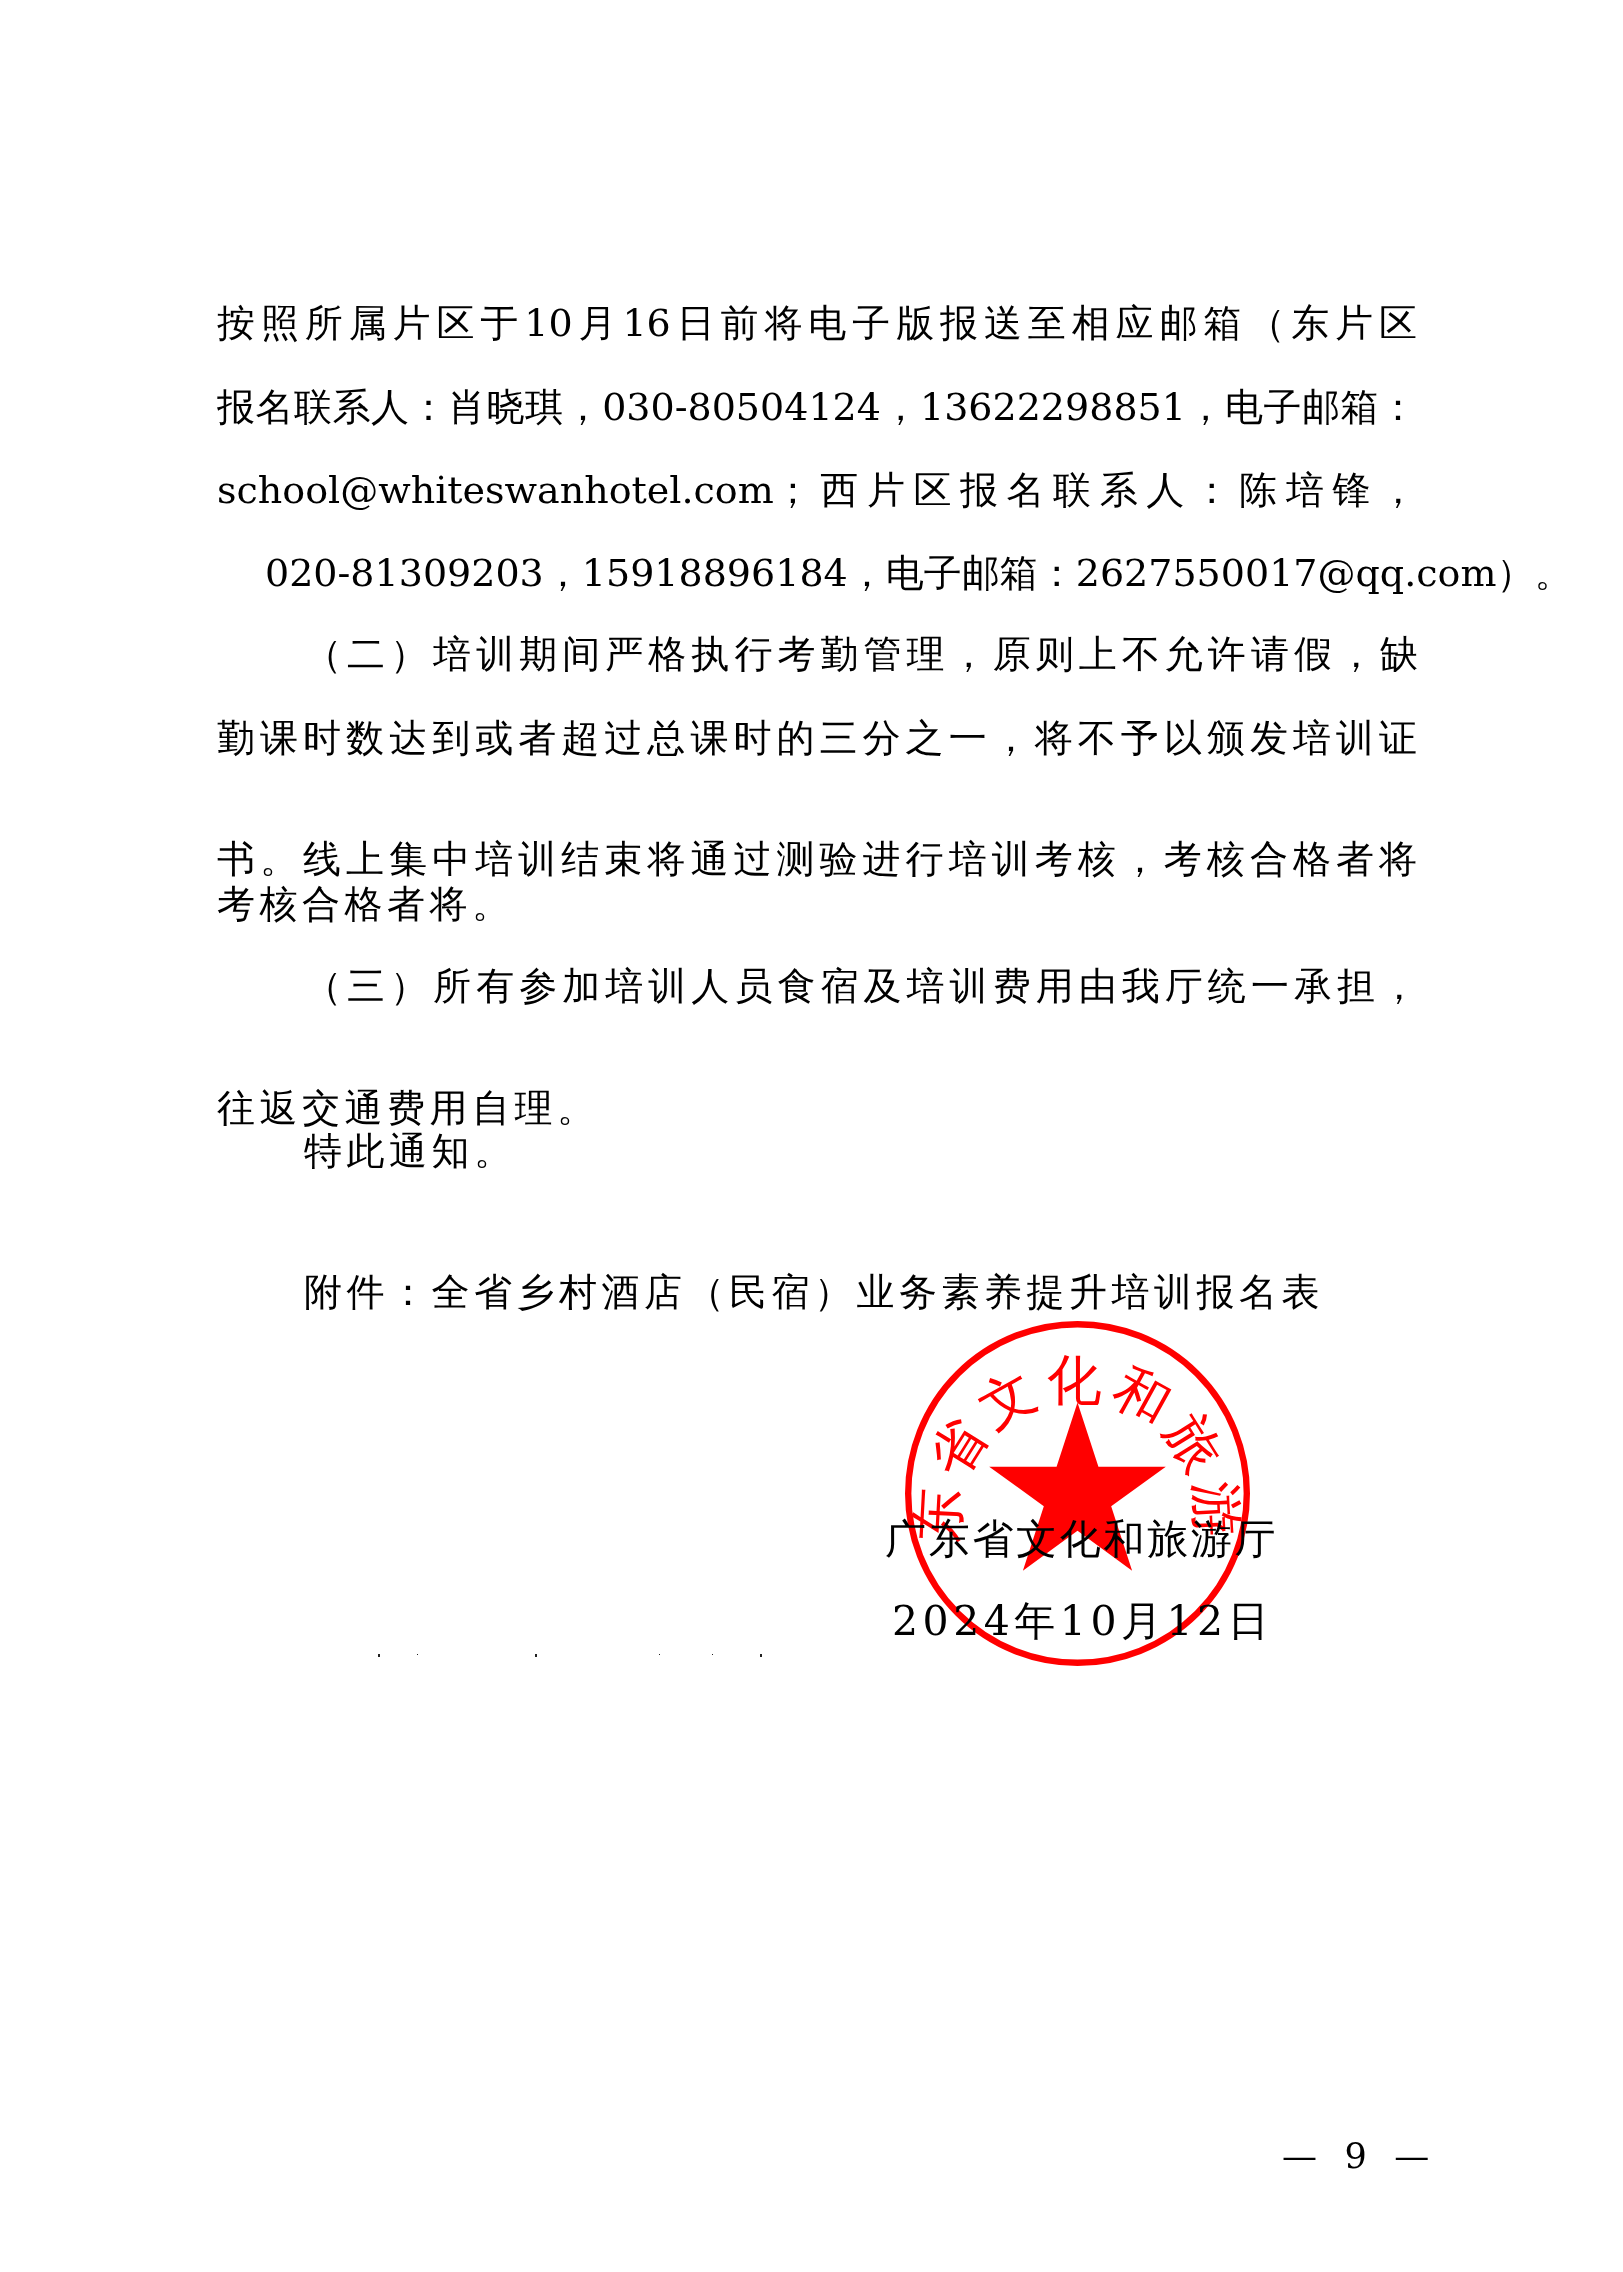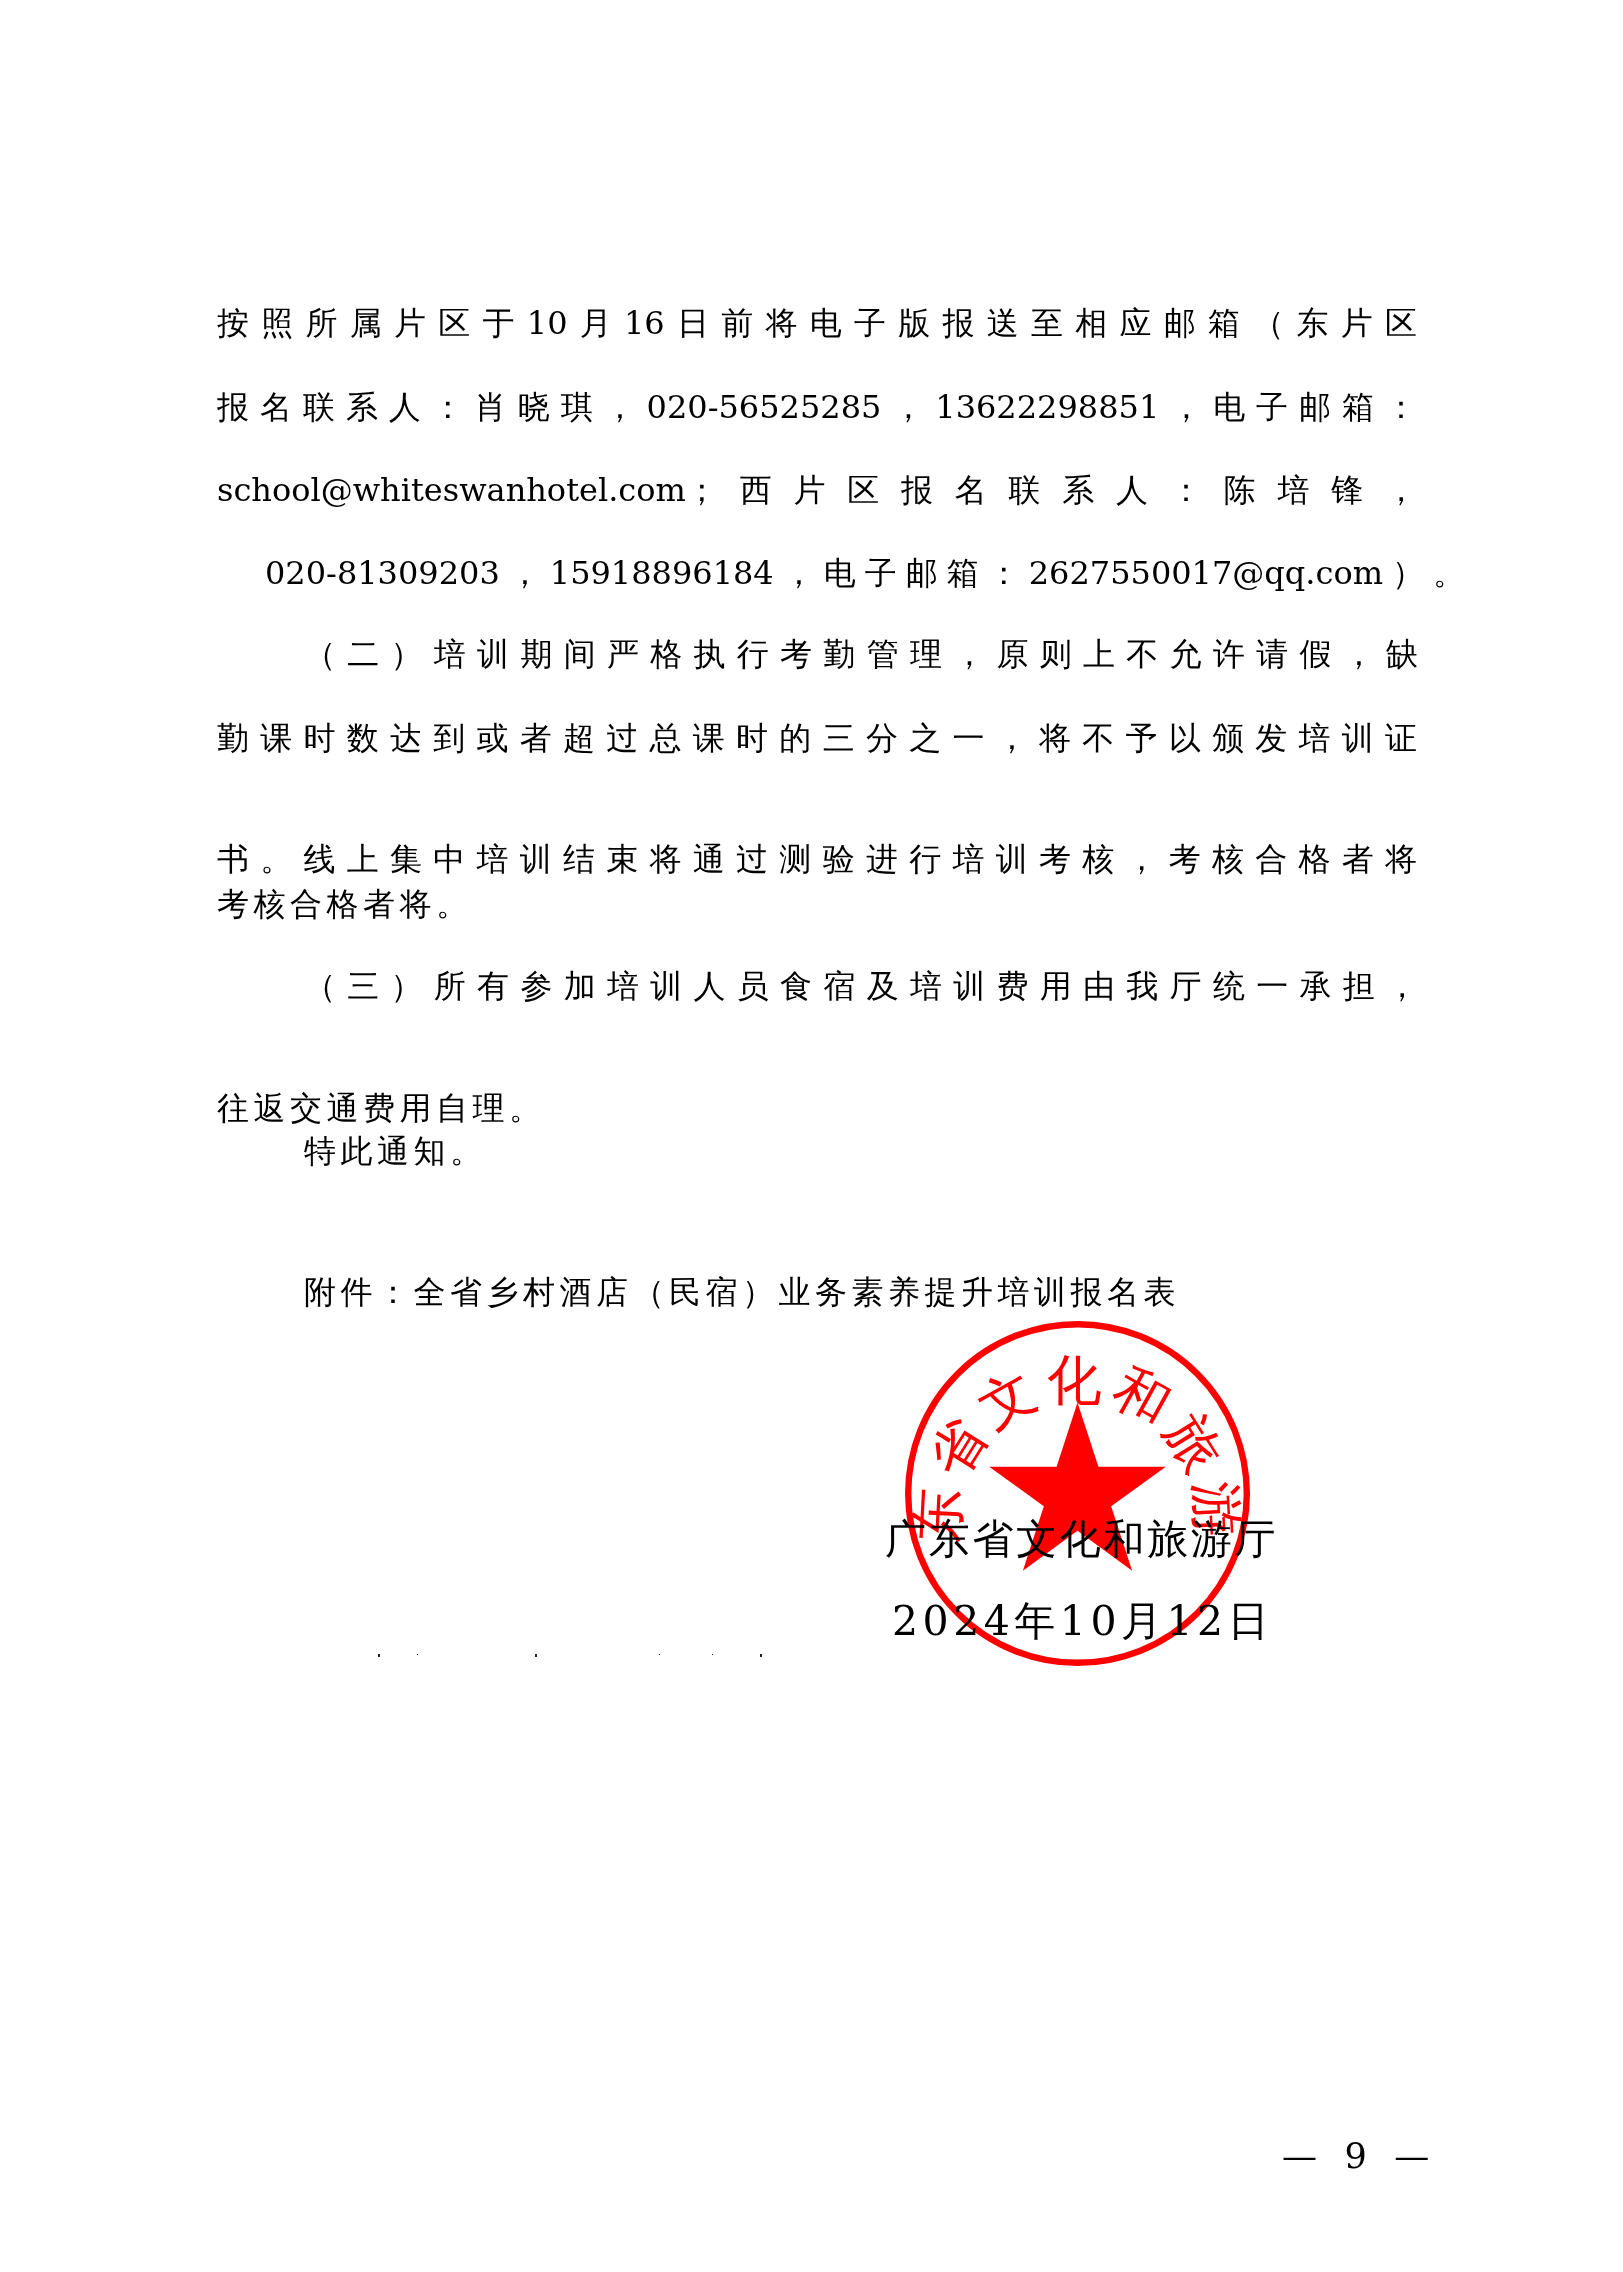--- a/index.html
+++ b/index.html
@@ -18,21 +18,21 @@
     .page {
       position: absolute;
       left: 0; top: 0;
       width: 1624px;
       height: 2296px;
       background: #ffffff;
     }
     .line {
       position: absolute;
       left: 217px;
-      font-size: 32px;
+      font-size: 38px;
       line-height: 45px;
       white-space: nowrap;
       letter-spacing: 4.5px;
       transform-origin: left top;
     }
     .justify {
       width: 1200px;
       text-align: justify;
       text-align-last: justify;
       letter-spacing: 0;
@@ -83,21 +83,21 @@
       white-space: nowrap;
       letter-spacing: 8.2px;
     }
   </style>
 </head>
 <body>
 
 <div class="page">
 
   <div class="line justify" style="top:301px;">按照所属片区于10月16日前将电子版报送至相应邮箱（东片区</div>
-  <div class="line justify" style="top:385px;">报名联系人：肖晓琪，020-56525285，13622298851，电子邮箱：</div>
+  <div class="line justify" style="top:385px;">报名联系人：肖晓琪，030-80504124，13622298851，电子邮箱：</div>
   <div class="line justify" style="top:468px;">school@whiteswanhotel.com；西片区报名联系人：陈培锋，</div>
   <div class="line justify" style="top:551px;margin-left:48px;">020-81309203，15918896184，电子邮箱：2627550017@qq.com）。</div>
 
   <div class="line justify" style="top:716px;">勤课时数达到或者超过总课时的三分之一，将不予以颁发培训证</div>
   <div class="line justify indent" style="top:632px;">（二）培训期间严格执行考勤管理，原则上不允许请假，缺</div>
   <div class="line justify" style="top:799px;margin-top:38px;">书。线上集中培训结束将通过测验进行培训考核，考核合格者将</div>
   <div class="line" style="top:882px;">考核合格者将。</div>
 
   <div class="line justify indent" style="top:964px;">（三）所有参加培训人员食宿及培训费用由我厅统一承担，</div>
   <div class="line" style="top:1047px;margin-top:39px;">往返交通费用自理。</div>

